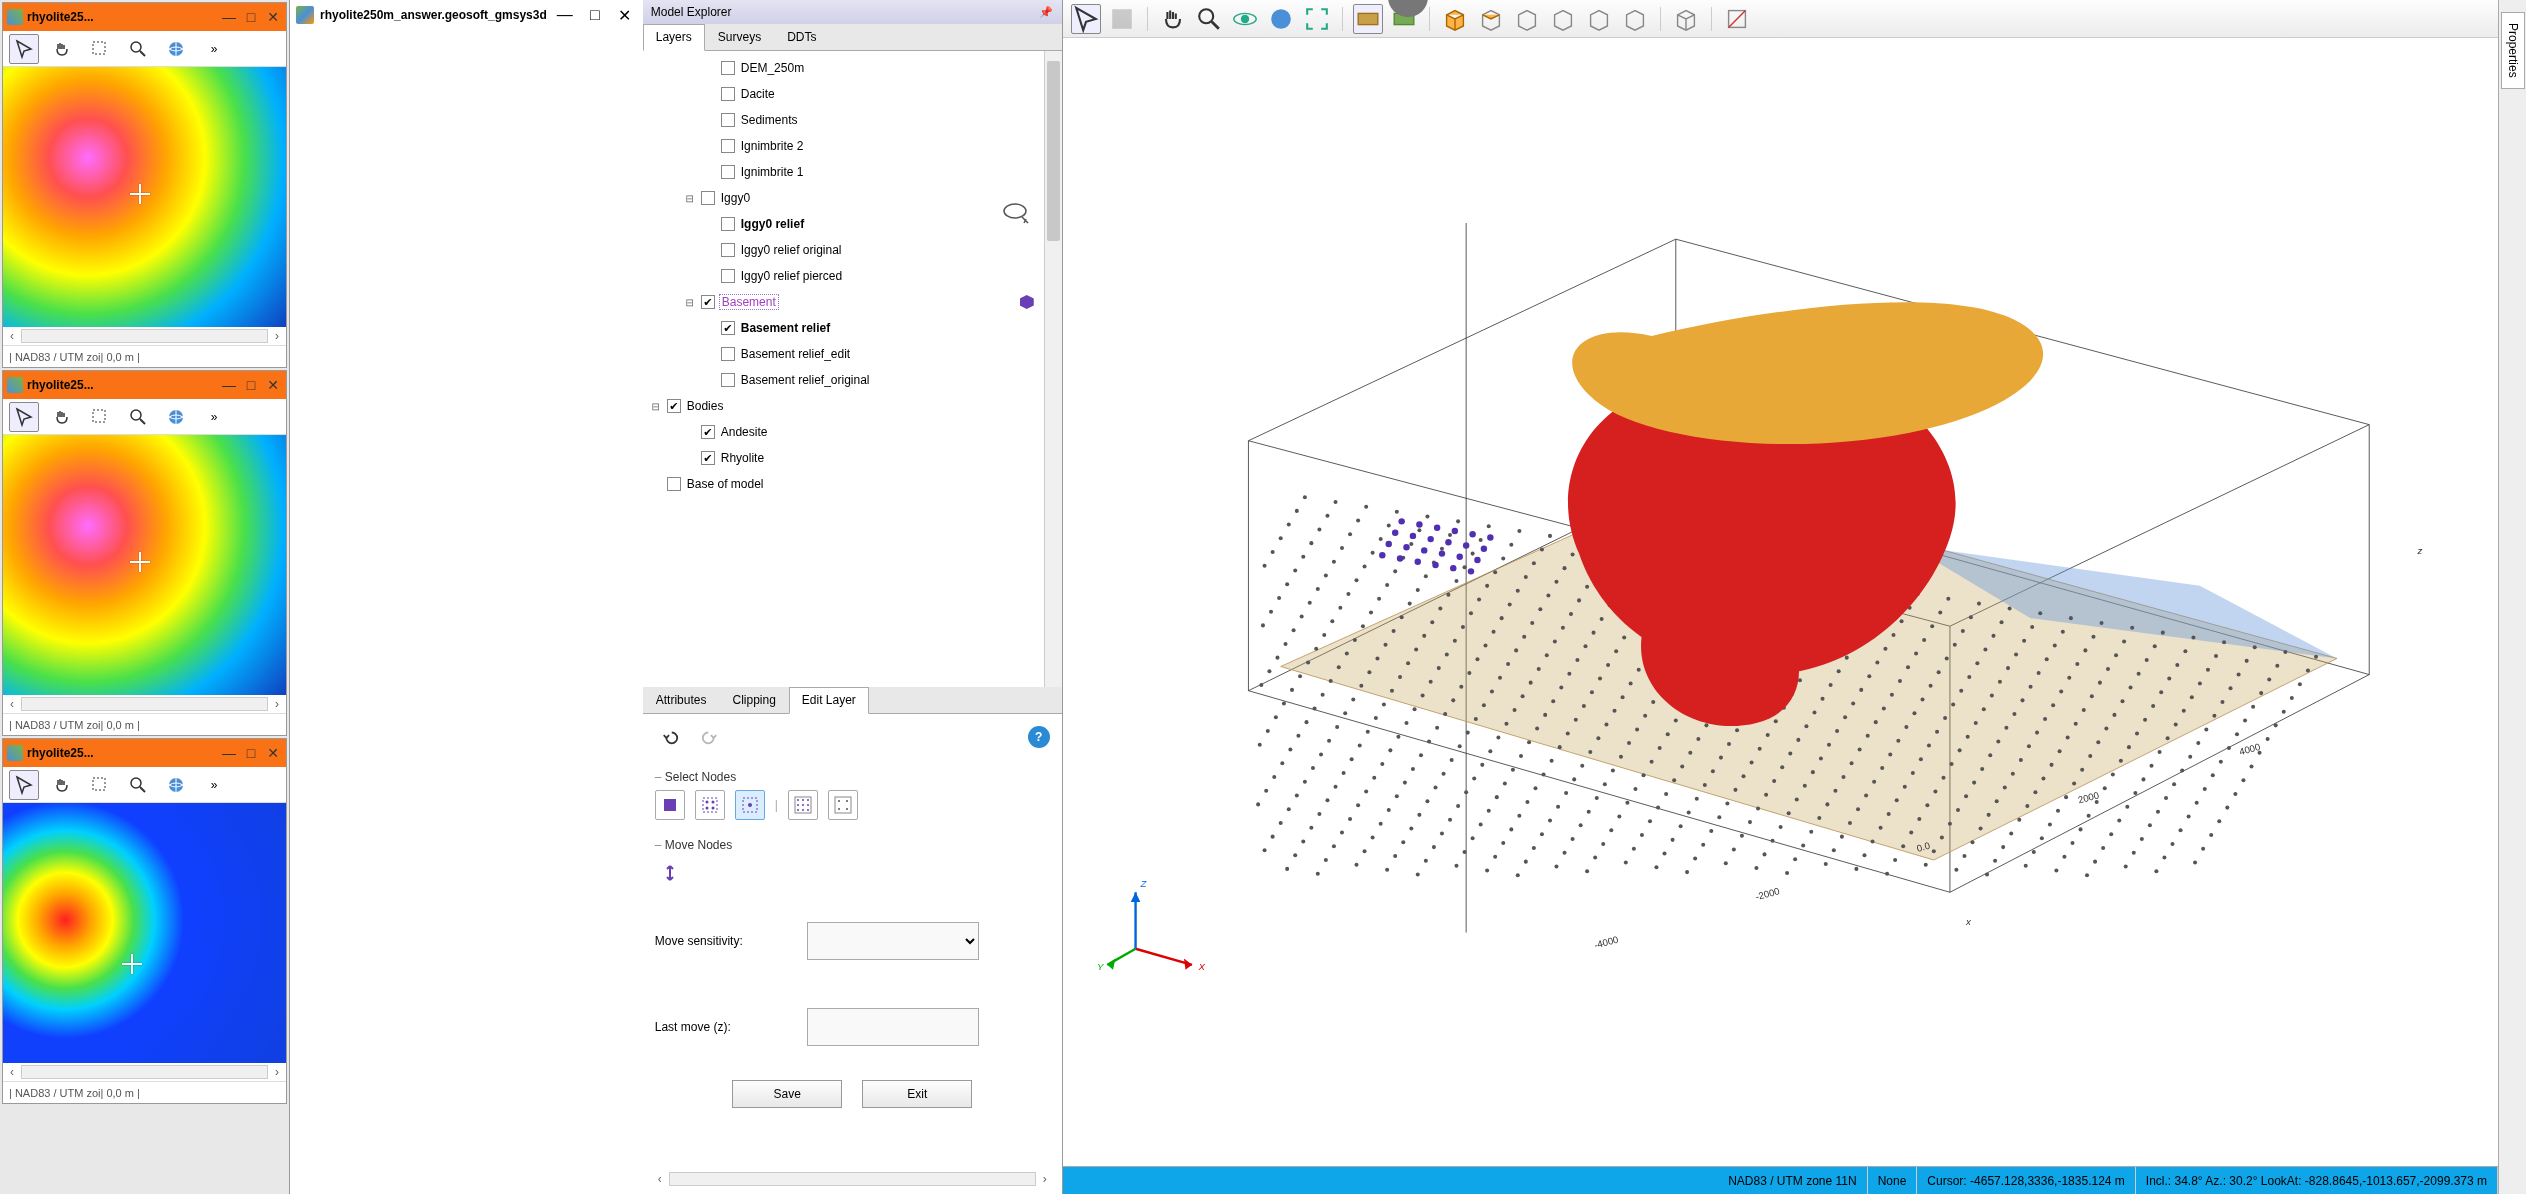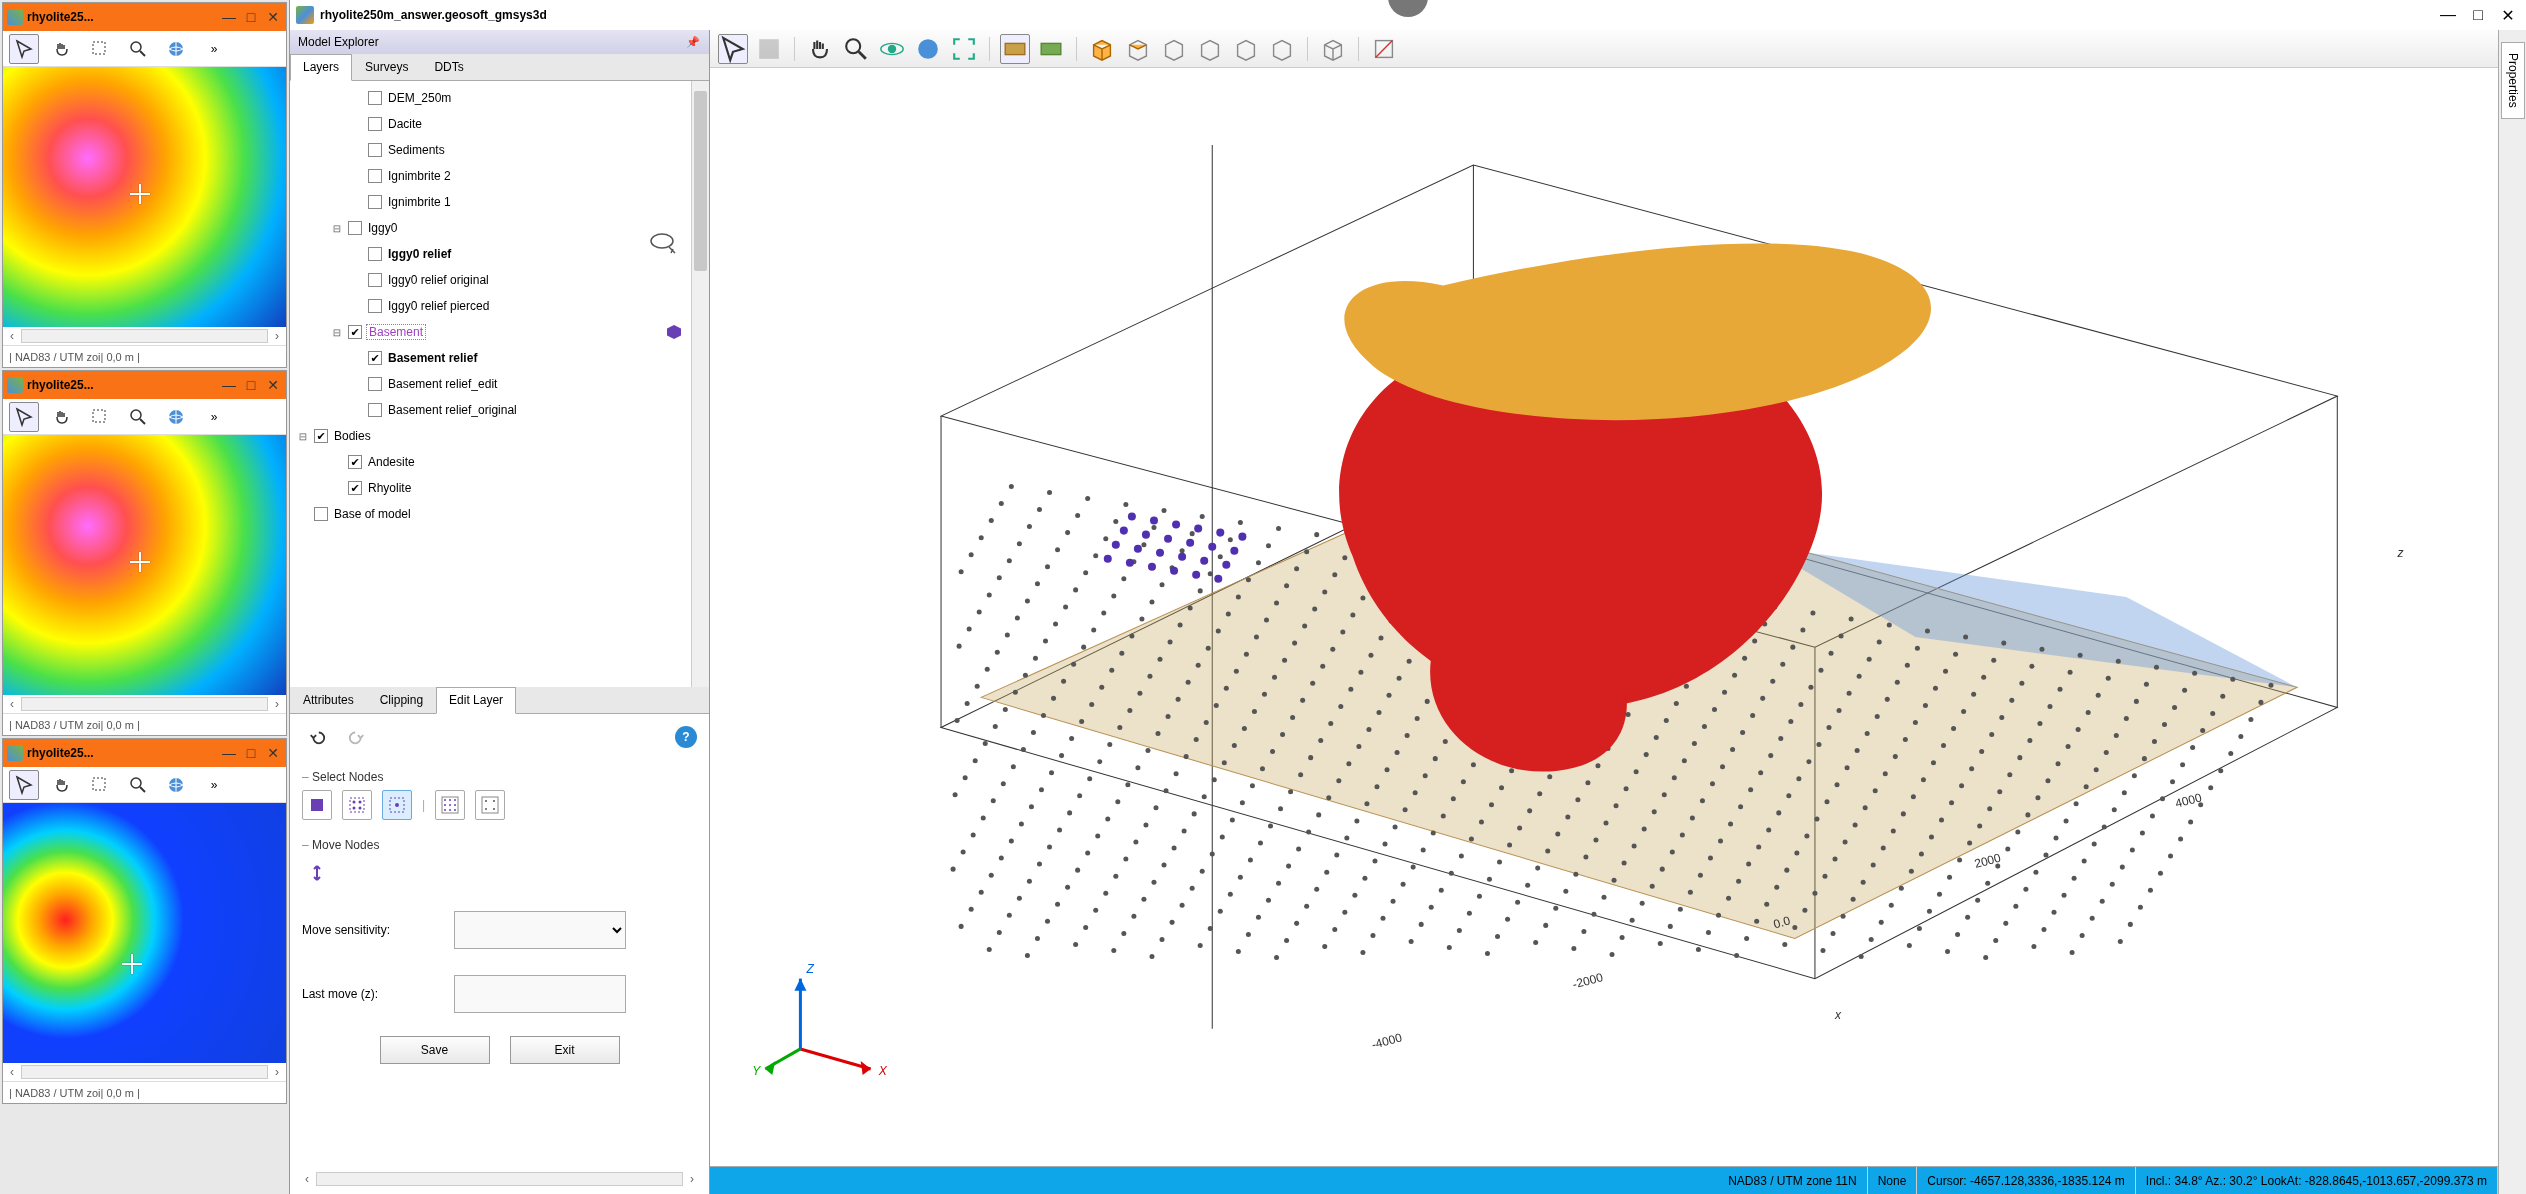--- a/index.html
+++ b/index.html
@@ -31,21 +31,21 @@
   radial-gradient(circle at 30% 35%, #ff6cff 0%, #ff5050 15%, #ffa500 30%, #ffff00 45%, #4ae04a 60%, #00b0ff 75%, #1040c0 100%); }
 .rainbow3 { background:
   radial-gradient(circle at 22% 45%, #ff2020 0%, #ffa500 10%, #ffff00 18%, #4ae04a 26%, #00d0ff 34%, #1040ff 45%, #1040e0 100%); }
 .crosshair { position: absolute; width: 20px; height: 20px; left: 45%; top: 45%; }
 .crosshair::before, .crosshair::after { content: ''; position: absolute; background: #fff; box-shadow: 0 0 1px #000; }
 .crosshair::before { left: 9px; top: 0; width: 2px; height: 20px; }
 .crosshair::after { left: 0; top: 9px; width: 20px; height: 2px; }
 .crosshair3 { left: 42%; top: 58%; }
 
 
-.main { flex: 1; display: flex; flex-direction: column; background: #fff; position: relative; }
+.main { flex: 1; display: flex; background: #fff; position: relative; }
 .main-title { height: 30px; display: flex; align-items: center; padding: 0 6px; gap: 6px; }
 .main-title .ico { width: 18px; height: 18px; background: linear-gradient(135deg, #7cb342, #4a90d9, #ff9800); border-radius: 2px; }
 .main-title .txt { flex: 1; font-weight: bold; }
 .main-title .ctrl { width: 24px; height: 24px; display: flex; align-items: center; justify-content: center; cursor: pointer; font-size: 16px; }
 .menu-bar { height: 34px; display: flex; align-items: center; padding: 0 10px; gap: 2px; background: linear-gradient(#fdfdfd, #eee); border-top: 1px solid #ccc; border-bottom: 1px solid #ccc; }
 .menu-bar .mi { padding: 6px 14px; cursor: pointer; }
 
 .main-body { flex: 1; display: flex; }
 .explorer { width: 420px; border-right: 1px solid #999; display: flex; flex-direction: column; background: #f4f4f4; }
 .exp-head { height: 24px; background: linear-gradient(#e4e4f2, #d0d0e8); padding: 0 8px; line-height: 24px; font-size: 12px; display: flex; align-items: center; }
@@ -72,21 +72,21 @@
 
 .bottom-tabs { display: flex; border-bottom: 1px solid #aaa; background: #e8e8e8; }
 .bot-pane { background: #fff; flex: 0 0 auto; display: flex; flex-direction: column; padding: 8px 12px; height: 480px; position: relative; }
 .bot-row { display: flex; align-items: center; gap: 10px; margin-bottom: 10px; }
 .section-label { color: #333; margin: 8px 0 6px; }
 .section-label::before { content: '– '; color: #888; }
 .icon-btn { width: 30px; height: 30px; border: 1px solid #aaa; border-radius: 2px; display: flex; align-items: center; justify-content: center; cursor: pointer; background: #fff; }
 .icon-btn.flat { border-color: transparent; }
 .icon-btn.active { background: #dbeeff; border-color: #6aa8e0; }
 .icon-btn svg { width: 18px; height: 18px; }
-.form-row { display: flex; align-items: center; gap: 2px; margin: 13px 0; }
+.form-row { display: flex; align-items: center; gap: 2px; margin: 24px 0; }
 .form-row label { width: 150px; }
 .form-row select, .form-row input { width: 172px; height: 26px; border: 1px solid #aaa; padding: 18px 6px; background: #f9f9f9; }
 .btn { width: 110px; height: 28px; border: 1px solid #999; background: linear-gradient(#fdfdfd,#e8e8e8); cursor: pointer; }
 .help-dot { width: 22px; height: 22px; border-radius: 50%; background: #2a8ad4; color: #fff; display: flex; align-items:center; justify-content:center; font-weight:bold; margin-left:auto; cursor:pointer; }
 
 .viewport-wrap { flex: 1; display: flex; flex-direction: column; }
 .vp-toolbar { height: 38px; display: flex; align-items: center; padding: 0 8px; gap: 6px; background: linear-gradient(#fdfdfd, #ececec); border-bottom: 1px solid #ccc; }
 .vp-toolbar .tbtn { width: 30px; height: 30px; border: 1px solid transparent; border-radius: 2px; display:flex; align-items:center; justify-content:center; cursor:pointer; }
 .vp-toolbar .tbtn.active { border-color:#888; background:#eef; }
 .vp-toolbar .sep { width: 1px; height: 24px; background: #ccc; margin: 0 4px; }

